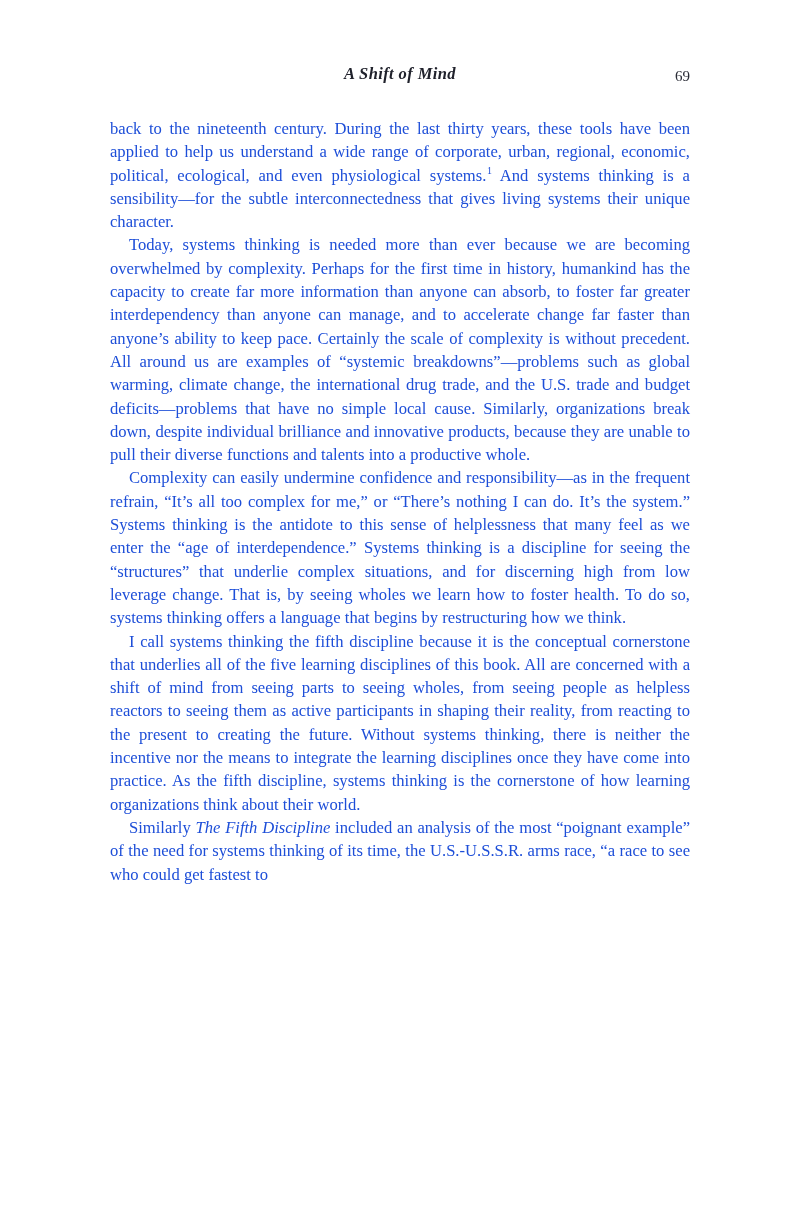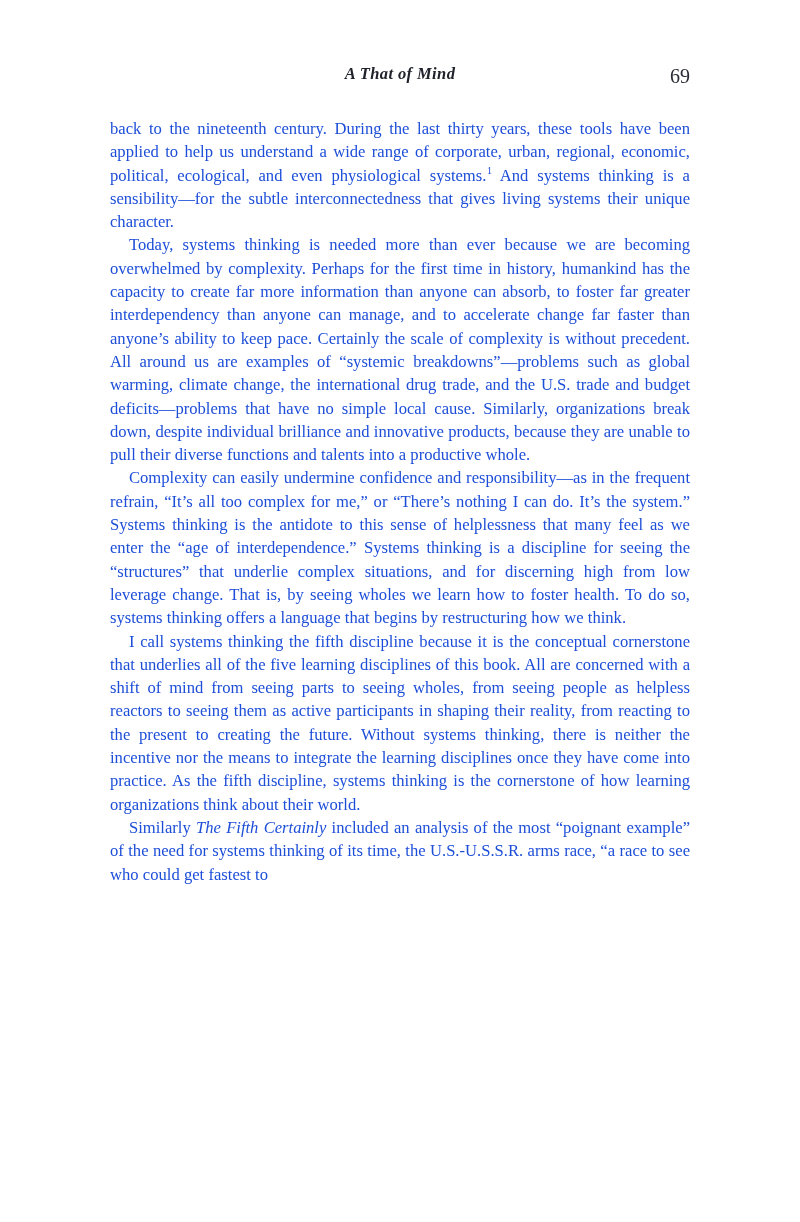--- a/index.html
+++ b/index.html
@@ -31,21 +31,21 @@
     font-weight: 700;
     font-size: 16.5px;
     letter-spacing: 0.4px;
     color: #20222c;
     white-space: nowrap;
   }
   .folio {
     position: absolute;
     top: 64px;
     right: 110px;
-    font-size: 20px;
+    font-size: 15px;
     font-weight: 400;
     color: #2a2c36;
     line-height: 24px;
   }
   .body-text {
     position: absolute;
     top: 117px;
     left: 110px;
     width: 580px;
   }
@@ -73,32 +73,32 @@
     line-height: 0;
     padding-left: 0.5px;
   }
 </style>
 </head>
 <body>
 
 <div class="page">
 
   <div class="running-head">
-    <span class="running-head-title">A That of Mind</span>
+    <span class="running-head-title">A Shift of Mind</span>
   </div>
 
   <div class="folio">69</div>
 
   <div class="body-text">
 
     <p class="first"><span>back to the nineteenth century. During the last thirty years, these tools have been applied to help us understand a wide range of corporate, urban, regional, economic, political, ecological, and even physiological systems.</span><sup class="fn">1</sup><span> And systems thinking is a sensibility—for the subtle interconnectedness that gives living systems their unique character.</span></p>
 
     <p><span>Today, systems thinking is needed more than ever because we are becoming overwhelmed by complexity. Perhaps for the first time in history, humankind has the capacity to create far more information than anyone can absorb, to foster far greater interdependency than anyone can manage, and to accelerate change far faster than anyone’s ability to keep pace. Certainly the scale of complexity is without precedent. All around us are examples of “systemic breakdowns”—problems such as global warming, climate change, the international drug trade, and the U.S. trade and budget deficits—problems that have no simple local cause. Similarly, organizations break down, despite individual brilliance and innovative products, because they are unable to pull their diverse functions and talents into a productive whole.</span></p>
 
     <p><span>Complexity can easily undermine confidence and responsibility—as in the frequent refrain, “It’s all too complex for me,” or “There’s nothing I can do. It’s the system.” Systems thinking is the antidote to this sense of helplessness that many feel as we enter the “age of interdependence.” Systems thinking is a discipline for seeing the “structures” that underlie complex situations, and for discerning high from low leverage change. That is, by seeing wholes we learn how to foster health. To do so, systems thinking offers a language that begins by restructuring how we think.</span></p>
 
     <p><span>I call systems thinking the fifth discipline because it is the conceptual cornerstone that underlies all of the five learning disciplines of this book. All are concerned with a shift of mind from seeing parts to seeing wholes, from seeing people as helpless reactors to seeing them as active participants in shaping their reality, from reacting to the present to creating the future. Without systems thinking, there is neither the incentive nor the means to integrate the learning disciplines once they have come into practice. As the fifth discipline, systems thinking is the cornerstone of how learning organizations think about their world.</span></p>
 
-    <p><span>Similarly </span><i>The Fifth Certainly</i><span> included an analysis of the most “poignant example” of the need for systems thinking of its time, the U.S.-U.S.S.R. arms race, “a race to see who could get fastest to</span></p>
+    <p><span>Similarly </span><i>The Fifth Discipline</i><span> included an analysis of the most “poignant example” of the need for systems thinking of its time, the U.S.-U.S.S.R. arms race, “a race to see who could get fastest to</span></p>
 
   </div>
 
 </div>
 
 </body></html>

